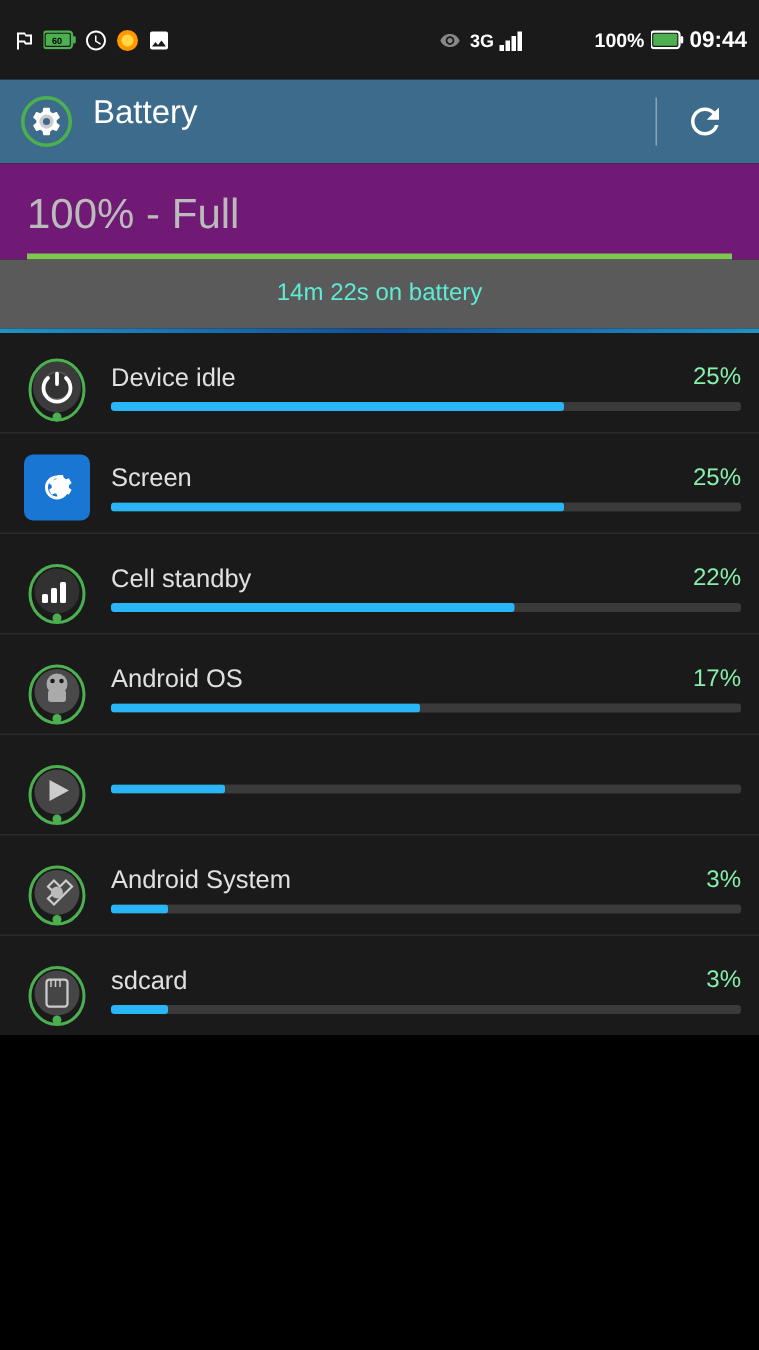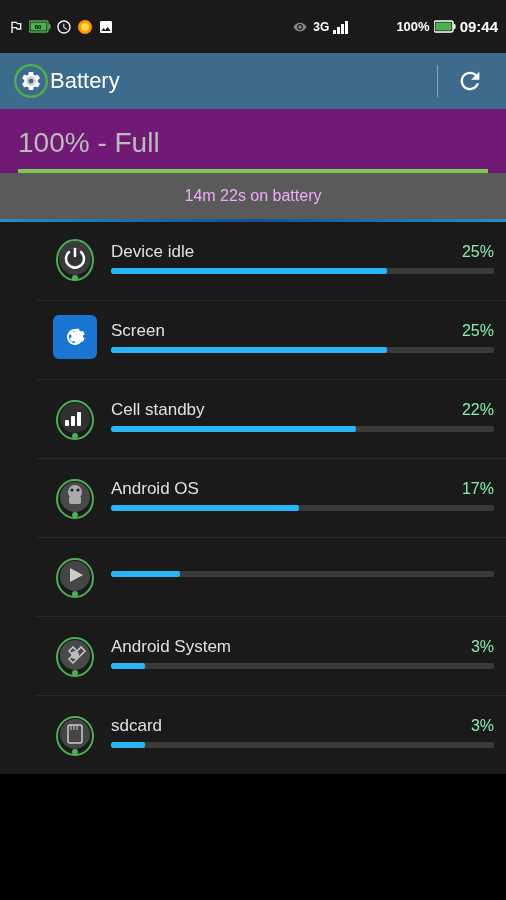--- a/index.html
+++ b/index.html
@@ -53,21 +53,22 @@
       width: 100%;
       height: 56px;
       background: #3d6b8c;
       display: flex;
       align-items: center;
       padding: 0 12px;
       justify-content: space-between;
     }
     .app-bar-left {
       display: flex;
-      align-items: center;
+      align-items: flex-start;
+      gap: 12px;
     }
     .app-bar-title {
       font-size: 22px;
       font-weight: 400;
       color: #fff;
     }
     .refresh-btn {
       width: 48px;
       height: 48px;
       display: flex;
@@ -104,42 +105,41 @@
     }
 
     
     .time-on-battery {
       background: #5a5a5a;
       padding: 14px 18px;
       text-align: center;
     }
     .time-text {
       font-size: 16px;
-      color: #f0abfc;
+      color: #5eead4;
     }
 
     
     .sep-line {
       height: 3px;
       background: linear-gradient(to right, #29b6f6, #1565c0, #29b6f6);
       opacity: 0.8;
     }
 
     
     .usage-list {
       background: #1a1a1a;
     }
 
     .usage-item {
       display: flex;
       align-items: center;
-      padding: 10px 12px 16px 12px;
+      padding: 10px 12px 4px 12px;
       border-bottom: 1px solid #2a2a2a;
       cursor: pointer;
-      margin-left: 37px;
     }
     .usage-item:last-child {
       border-bottom: none;
     }
 
     .item-icon {
       width: 52px;
       height: 52px;
       flex-shrink: 0;
       display: flex;

